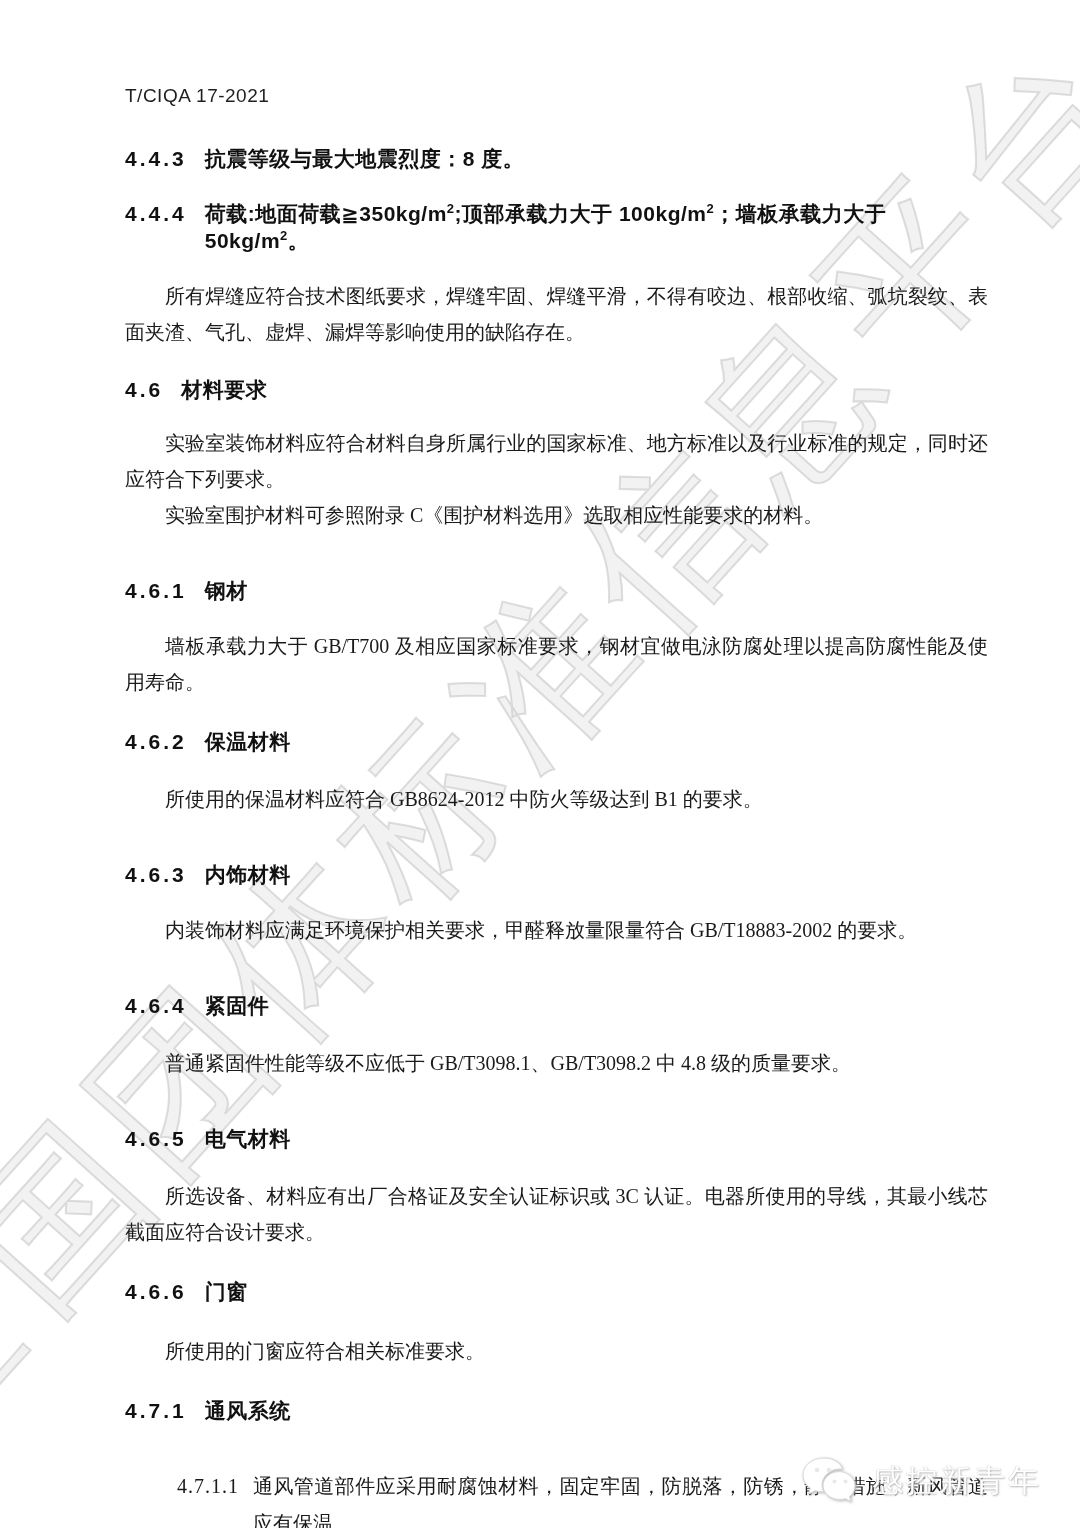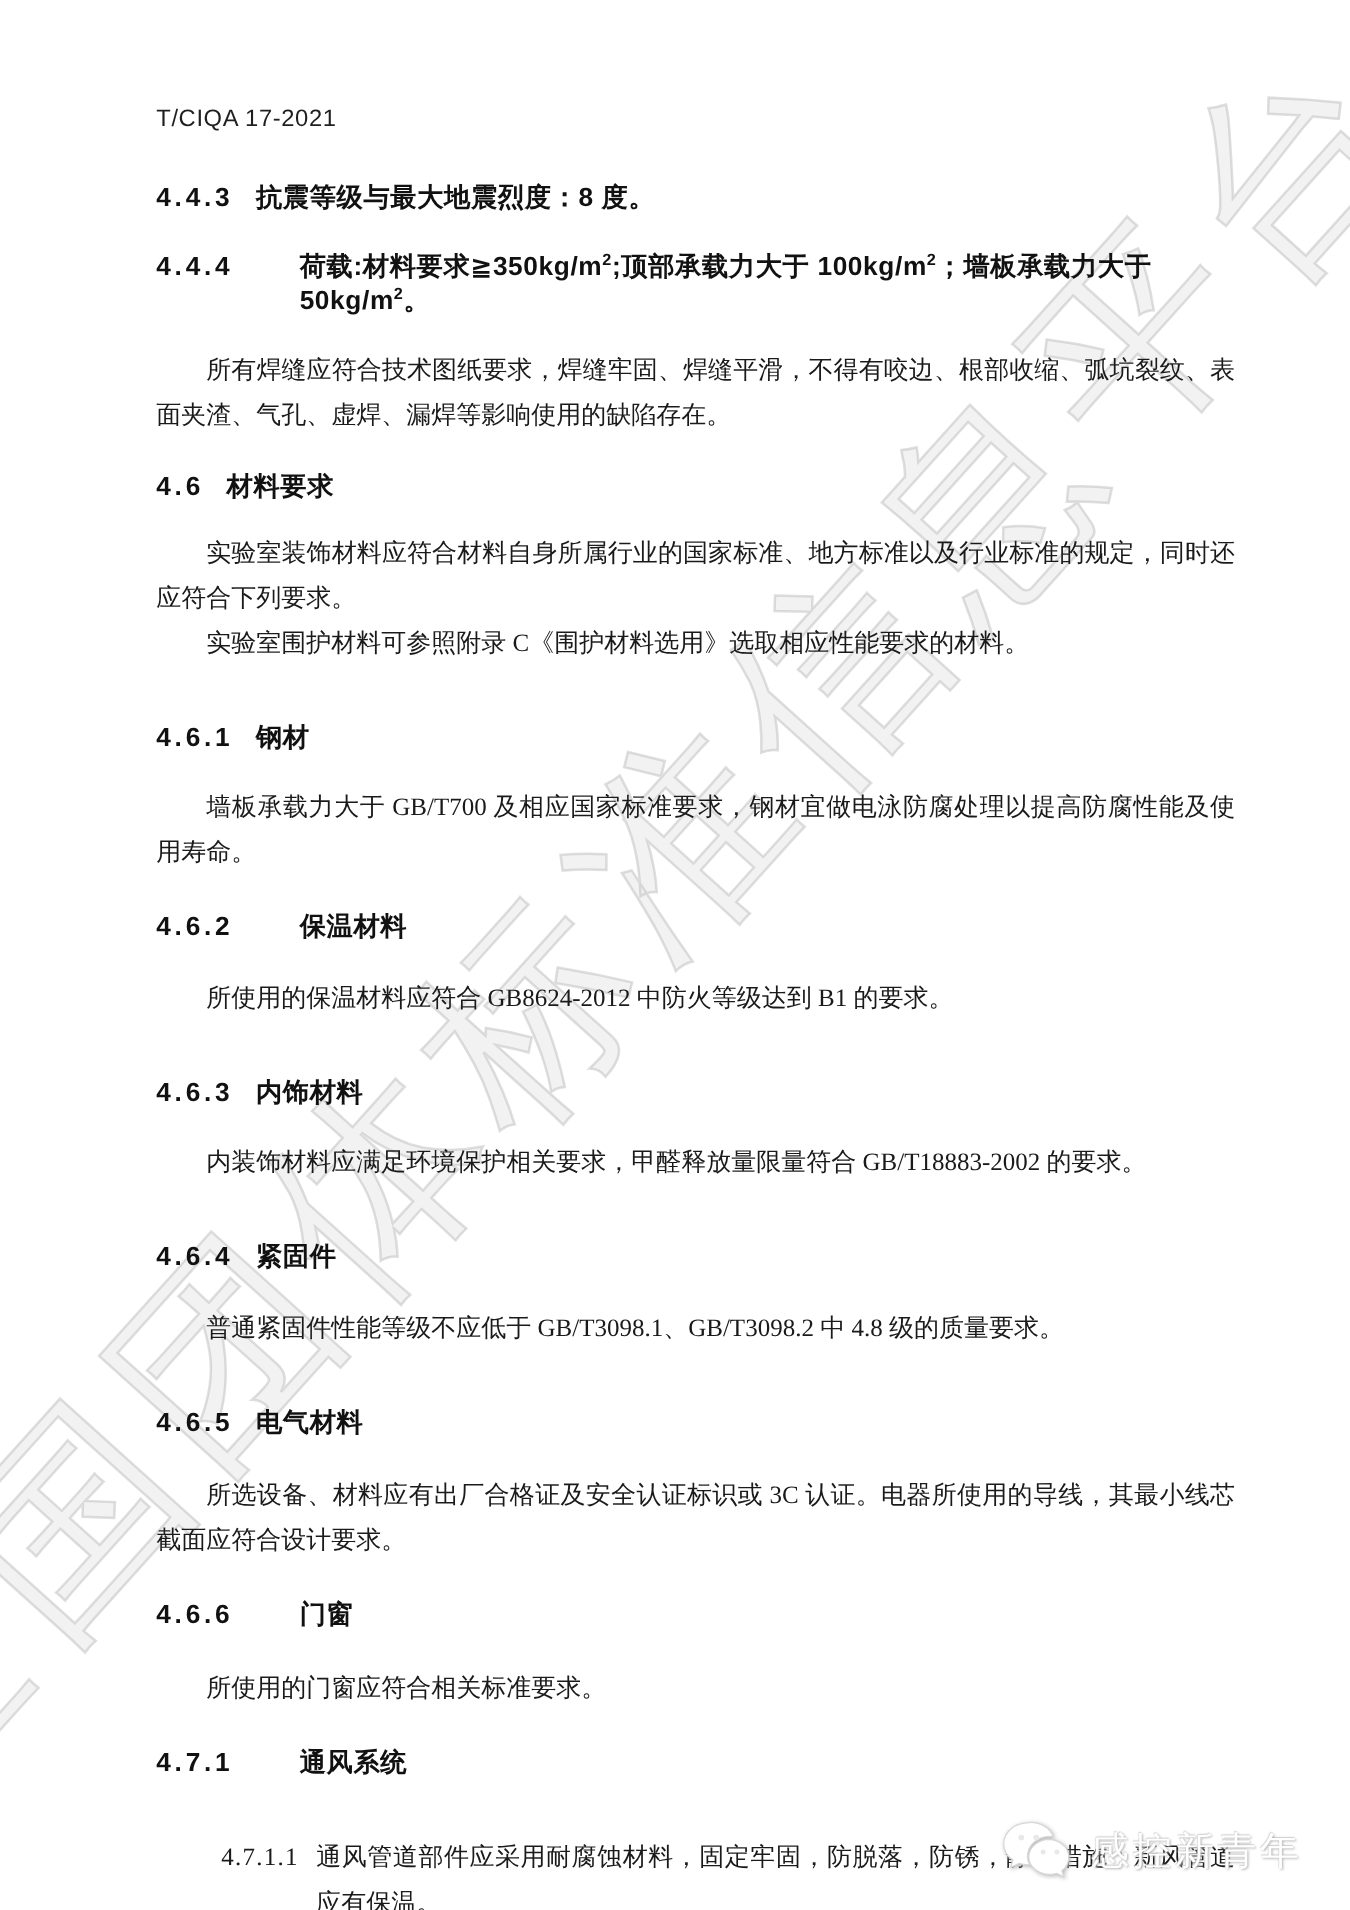--- a/index.html
+++ b/index.html
@@ -83,21 +83,21 @@
     color:#ffffff;
     text-shadow:1px 1px 2px #b5b5b5, -0.5px -0.5px 1px #cfcfcf;
   }
   .wechat-icon{
     width:62px;height:50px;
     margin-right:10px;
     filter:drop-shadow(1px 1px 1.5px #b5b5b5);
   }
   
   .mt-a{margin-top:38px;}  
-  .mt-b{margin-top:28px;gap:35px;}
+  .mt-b{margin-top:28px;}
   .mt-c{margin-top:24px;}
   .mt-d{margin-top:26px;}
   .mt-e{margin-top:44px;}
   .mt-f{margin-top:22px;}
   .mt-0{margin-top:0;}
 </style>
 </head>
 <body>
 
 <div class="page">
@@ -108,21 +108,21 @@
 
     <div class="doc-header">T/CIQA 17-2021</div>
 
     <div class="h-bold mt-a">
       <span class="num">4.4.3</span>
       <span class="ttl">抗震等级与最大地震烈度：8 度。</span>
     </div>
 
     <div class="h-bold mt-b">
       <span class="num">4.4.4</span>
-      <span class="ttl"><span>荷载:材料要求≧350kg/m</span><sup class="sq">2</sup><span>;顶部承载力大于 100kg/m</span><sup class="sq">2</sup><span>；墙板承载力大于 50kg/m</span><sup class="sq">2</sup><span>。</span></span>
+      <span class="ttl"><span>荷载:地面荷载≧350kg/m</span><sup class="sq">2</sup><span>;顶部承载力大于 100kg/m</span><sup class="sq">2</sup><span>；墙板承载力大于 50kg/m</span><sup class="sq">2</sup><span>。</span></span>
     </div>
 
 
     <p class="para mt-c">所有焊缝应符合技术图纸要求，焊缝牢固、焊缝平滑，不得有咬边、根部收缩、弧坑裂纹、表面夹渣、气孔、虚焊、漏焊等影响使用的缺陷存在。</p>
 
     <div class="h-bold mt-d">
       <span class="num">4.6</span>
       <span class="ttl">材料要求</span>
     </div>
 

